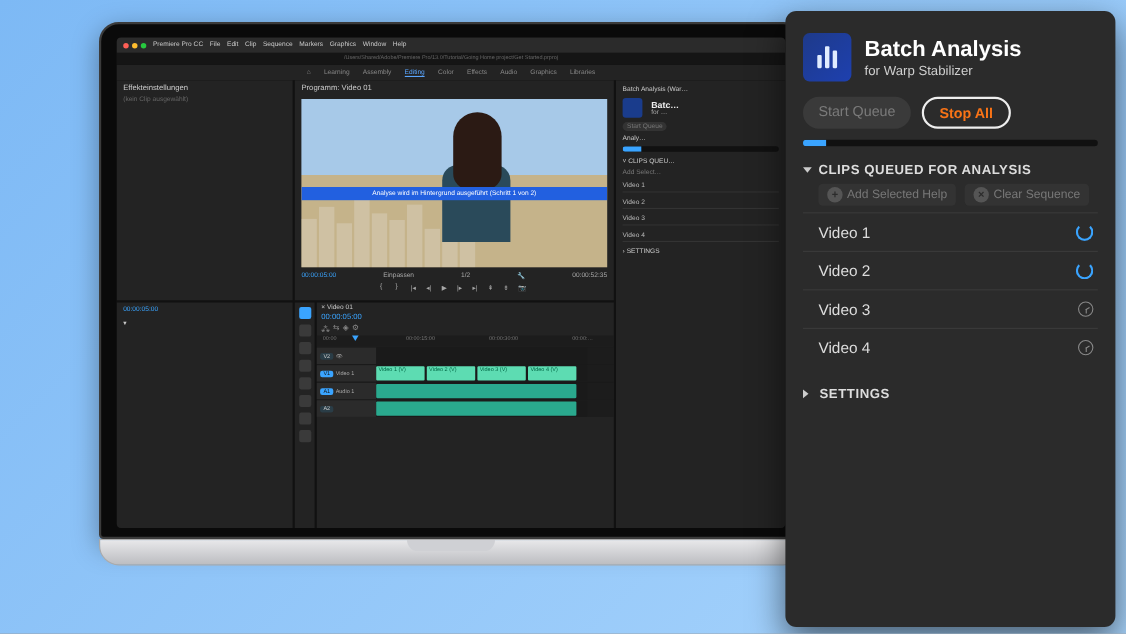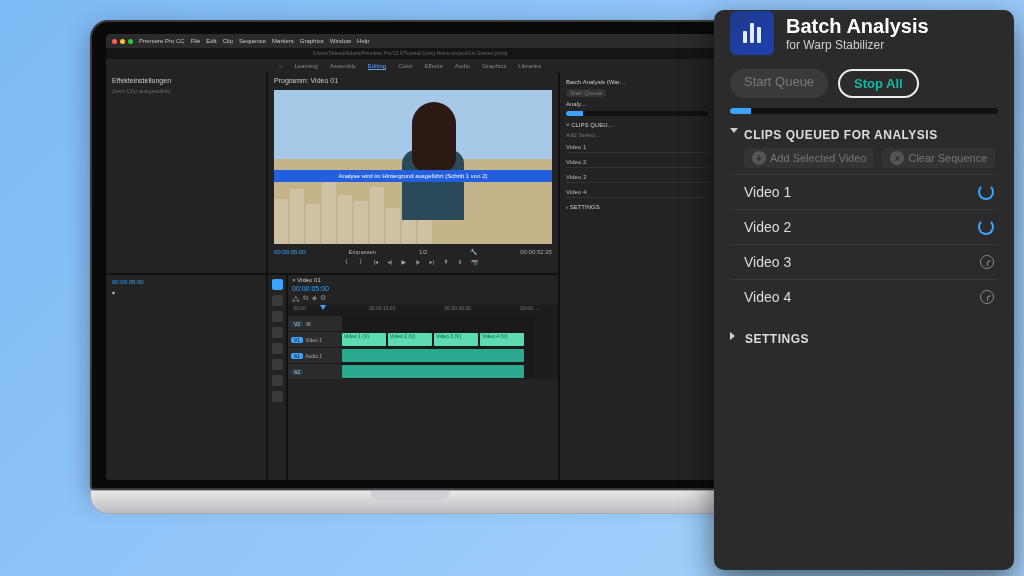--- a/index.html
+++ b/index.html
@@ -61,35 +61,35 @@
   .trk-body { flex:1; position:relative; background:#1a1a1a; }
   .clip { position:absolute; top:1px; bottom:1px; border-radius:1px; font-size:5px; color:#0c3; padding:0 2px; overflow:hidden;}
   .clip.v{background:#5ddcb2;color:#064;}
   .clip.a{background:#2aa98e;}
   .meters{width:24px;background:#1c1c1c;}
 
   .base { height:24px; background:linear-gradient(#e8e8ea,#bcbdc1); border-radius:0 0 18px 18px; border:1px solid #aaa; position:relative;}
   .notch { position:absolute; left:50%; top:0; transform:translateX(-50%); width:80px; height:10px; background:#cfd0d4; border-radius:0 0 10px 10px; }
 
   
-  .plugin { position:absolute; right:10px; top:10px; width:300px; height:560px; background:#2b2b2b; border-radius:10px; box-shadow:0 12px 32px rgba(0,0,0,.55); color:#ddd; padding:1px 16px; font-size:13px; }
+  .plugin { position:absolute; right:10px; top:10px; width:300px; height:560px; background:#2b2b2b; border-radius:10px; box-shadow:0 12px 32px rgba(0,0,0,.55); color:#ddd; padding:20px 16px; font-size:13px; }
   .plugin-head { display:flex; align-items:center; gap:12px; margin-bottom:14px; }
   .plugin-logo { width:44px;height:44px;border-radius:6px;background:linear-gradient(135deg,#1e3a8a,#1e40af);display:flex;align-items:center;justify-content:center; }
   .bars3{display:flex;gap:3px;align-items:flex-end;height:20px;}
   .bars3 div{width:4px;background:#e0ecff;border-radius:1px;}
   .plugin-title{font-size:20px;font-weight:700;color:#fff;}
   .plugin-sub{font-size:12px;color:#cfcfcf;}
   .ctl-row{display:flex;gap:10px;margin-bottom:10px;}
   .pill{padding:5px 14px;border-radius:16px;font-size:13px;}
   .pill.disabled{background:#3a3a3a;color:#7a7a7a;}
-  .pill.outline{border:2px solid #eee;color:#14b8a6;font-weight:600;}
+  .pill.outline{border:2px solid #eee;color:#f97316;font-weight:600;}
   .status{color:#bdbdbd;text-align:center;font-style:italic;font-size:13px;margin-bottom:6px;}
   .pbar{height:6px;background:#111;border-radius:3px;overflow:hidden;margin-bottom:14px;}
   .pbar>div{height:100%;background:#3aa4ff;}
-  .sect{display:flex;align-items:flex-start;gap:6px;font-size:12px;font-weight:600;letter-spacing:.5px;margin:6px 0;}
+  .sect{display:flex;align-items:center;gap:6px;font-size:12px;font-weight:600;letter-spacing:.5px;margin:6px 0;}
   .caret{width:0;height:0;border-left:4px solid transparent;border-right:4px solid transparent;border-top:5px solid #ccc;}
   .caret.right{border-top:4px solid transparent;border-bottom:4px solid transparent;border-left:5px solid #ccc;}
   .sub-ctl{display:flex;gap:8px;margin:6px 0 6px 14px;}
   .sub-btn{background:#333;color:#777;padding:3px 8px;border-radius:4px;font-size:11px;display:flex;align-items:center;gap:4px;}
   .plus-icon,.x-icon{display:inline-flex;width:14px;height:14px;border-radius:50%;background:#555;align-items:center;justify-content:center;color:#2b2b2b;font-weight:700;font-size:10px;}
   .queue{margin-top:2px;}
   .q-row{display:flex;justify-content:space-between;align-items:center;padding:9px 4px 9px 14px;border-top:1px solid #3b3b3b;font-size:14px;color:#ddd;}
   .spinner{width:16px;height:16px;border:2px solid #3aa4ff;border-top-color:transparent;border-radius:50%;}
   .clock{width:14px;height:14px;border:1.5px solid #888;border-radius:50%;position:relative;}
   .clock::after{content:'';position:absolute;left:50%;top:50%;width:4px;height:1px;background:#888;transform-origin:left;transform:rotate(-30deg);}
@@ -179,20 +179,27 @@
             <span class="btn">|▸</span>
             <span class="btn">▸|</span>
             <span class="btn">⇞</span>
             <span class="btn">⇟</span>
             <span class="btn">📷</span>
           </div>
         </div>
 
         <div class="right-mini">
           <div style="font-size:6px;color:#ccc;">Batch Analysis (War…</div>
+          <div style="display:flex;gap:4px;align-items:center;">
+            <span class="mini-logo"></span>
+            <div>
+              <div class="mini-head">Batc…</div>
+              <div class="mini-sub">for …</div>
+            </div>
+          </div>
           <div style="display:flex;gap:4px;">
             <span style="background:#333;padding:1px 4px;border-radius:6px;color:#777;">Start Queue</span>
           </div>
           <div>Analy…</div>
           <div class="bar">
               <div style="width:12%"></div>
             </div>
           <div class="mini-section">˅ <span>CLIPS QUEU…</span></div>
           <span style="color:#777;">Add Select…</span>
           <div class="mini-item">Video 1</div>
@@ -315,21 +322,21 @@
     </div>
 
   <div class="sect">
     <span class="caret"></span>
     <span>CLIPS QUEUED FOR ANALYSIS</span>
   </div>
 
   <div class="sub-ctl">
     <div class="sub-btn">
       <span class="plus-icon">+</span>
-      <span>Add Selected Video</span>
+      <span>Add Selected Help</span>
     </div>
     <div class="sub-btn">
       <span class="x-icon">×</span>
       <span>Clear Sequence</span>
     </div>
   </div>
 
   <div class="queue">
     <div class="q-row">
       <span>Video 1</span>

